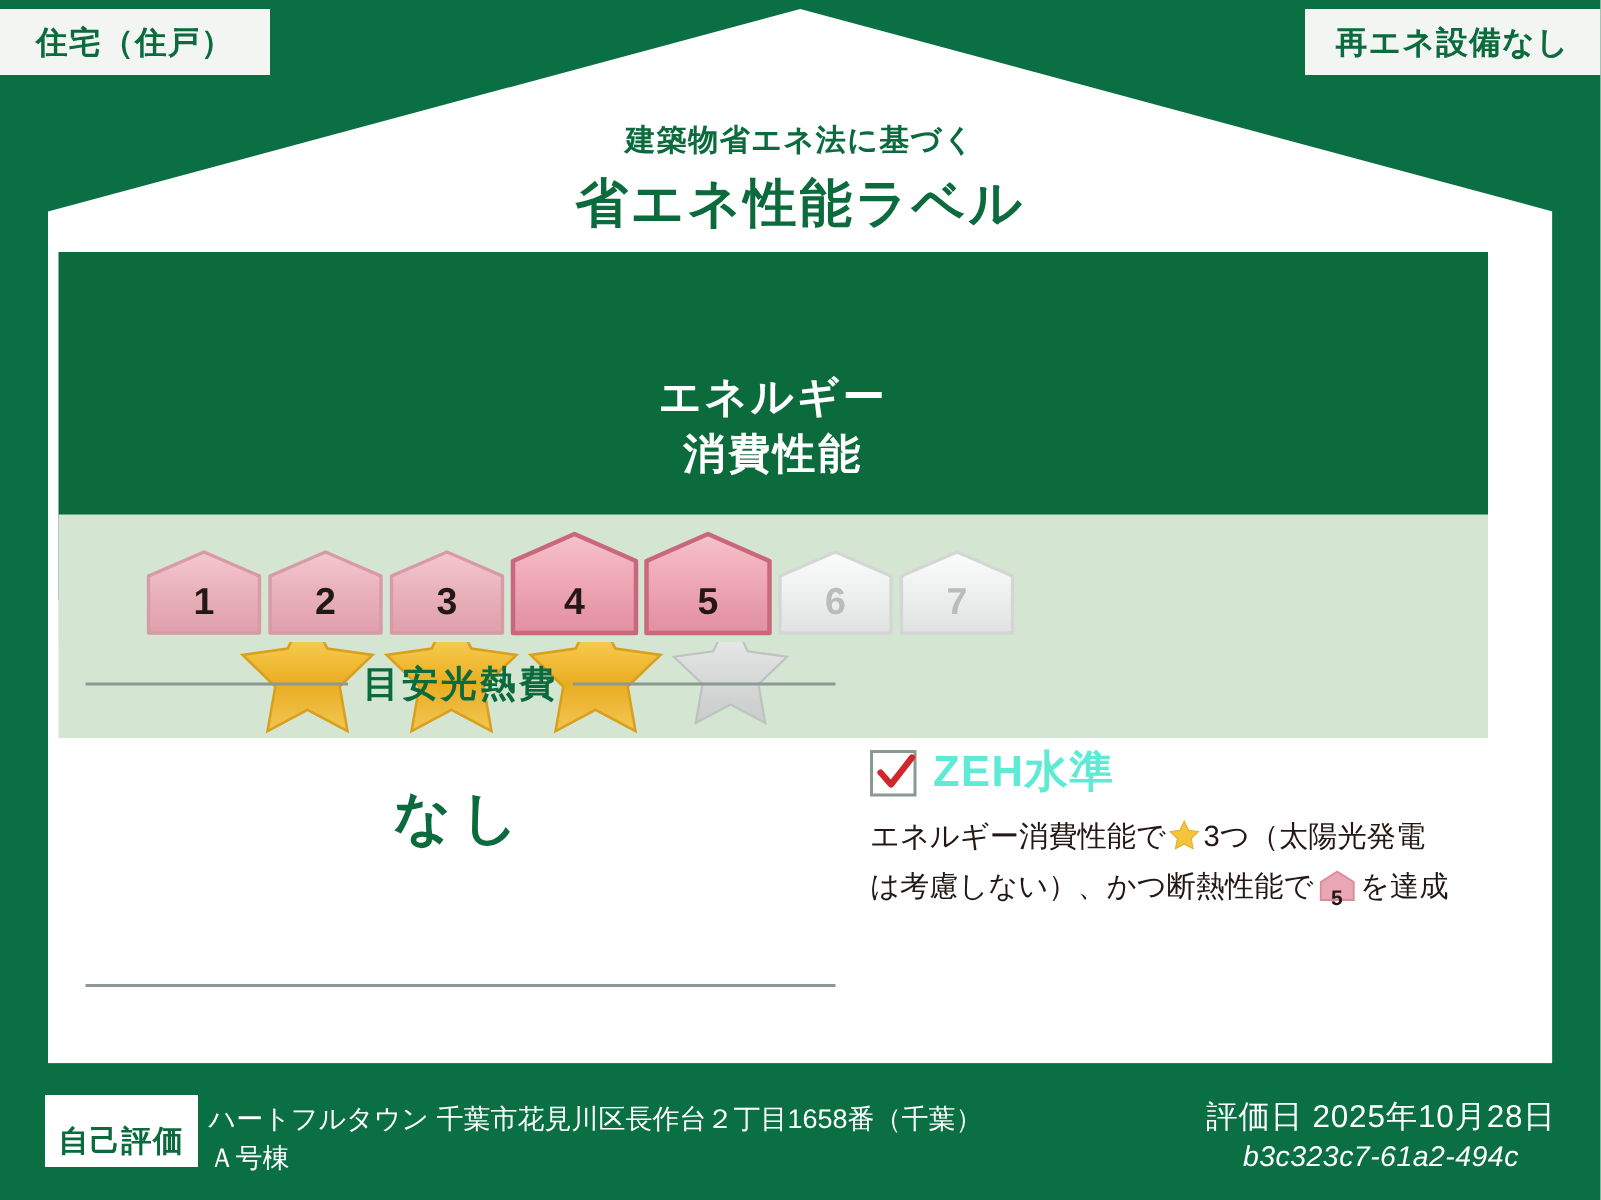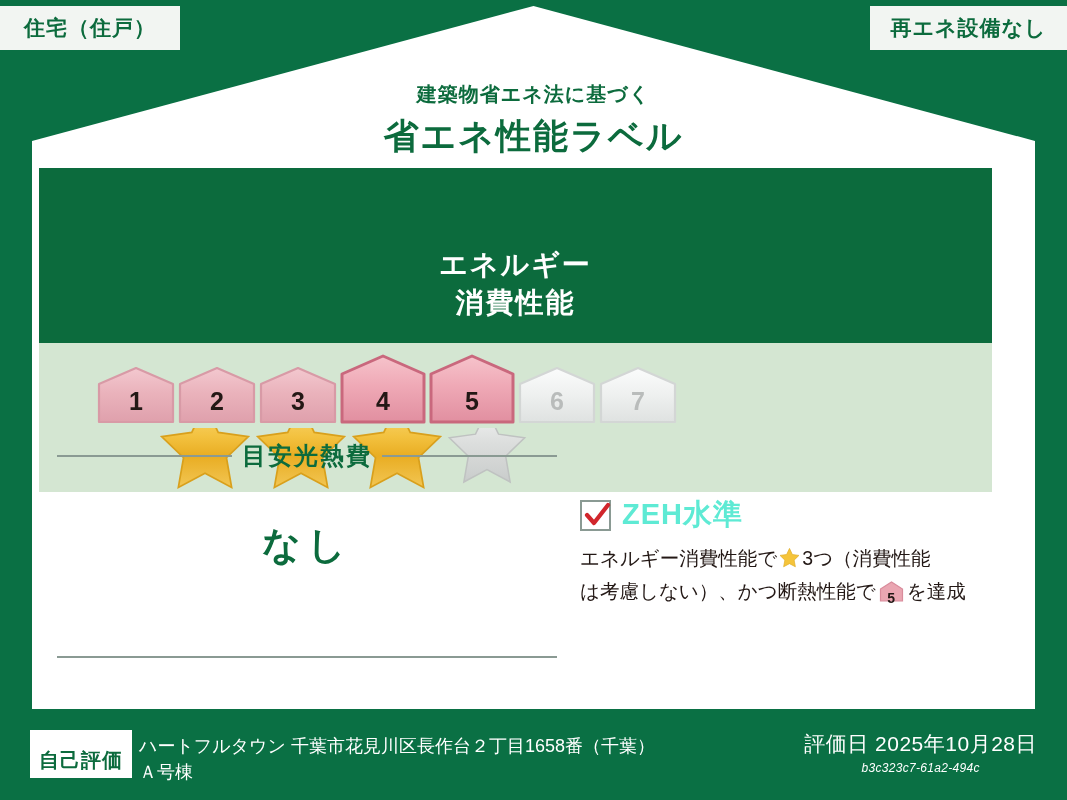--- a/index.html
+++ b/index.html
@@ -194,21 +194,21 @@
     font-size:18px;
     line-height:1.45;
     padding-top:3px;
     max-width:640px;
   }
   #footer-right {
     position:absolute; right:30px; top:14px;
     text-align:center;
   }
   #eval-date { font-size:21px; letter-spacing:0.5px; white-space:nowrap; }
-  #eval-id   { font-size:12px; margin-top:3px; letter-spacing:0.3px; font-style:italic; }
+  #eval-id   { font-size:19px; margin-top:3px; letter-spacing:0.3px; font-style:italic; }
 </style>
 </head>
 <body>
 
 <div id="label-root">
 
   <div class="roof-white"></div>
 
   <div class="corner-badge" id="badge-left">住宅（住戸）</div>
   <div class="corner-badge" id="badge-right">再エネ設備なし</div>
@@ -386,21 +386,21 @@
         <svg width="27" height="27" viewBox="0 0 27 27">
           <path d="M3 13 L10 21 L24 3" fill="none" stroke="#d1262c" stroke-width="4.2" stroke-linecap="round" stroke-linejoin="round"></path>
         </svg>
       </div>
       <div id="zeh-title">ZEH水準</div>
     </div>
     <div id="zeh-desc">
       <span>エネルギー消費性能で</span><span class="inline-star">
         <svg width="21" height="21" viewBox="0 0 24 24">
           <path d="M12 1.6 L15.3 8.6 L22.8 9.6 L17.3 15 L18.7 22.6 L12 19 L5.3 22.6 L6.7 15 L1.2 9.6 L8.7 8.6 Z" fill="#f5c43a" stroke="#e0ae28" stroke-width="0.8"></path>
-        </svg></span><span>3つ（消費性能</span><br><span>は考慮しない）、かつ断熱性能で</span><span class="inline-house">
+        </svg></span><span>3つ（太陽光発電</span><br><span>は考慮しない）、かつ断熱性能で</span><span class="inline-house">
         <svg width="25" height="21" viewBox="0 0 25 21">
           <path d="M1.5 8 L12.5 1 L23.5 8 L23.5 20 L1.5 20 Z" fill="#eaa6b2" stroke="#d98c9c" stroke-width="1.2"></path>
         </svg>
         <span class="hnum">5</span>
       </span><span>を達成</span>
     </div>
   </div>
 
   <div id="footer">
     <div id="footer-left">

